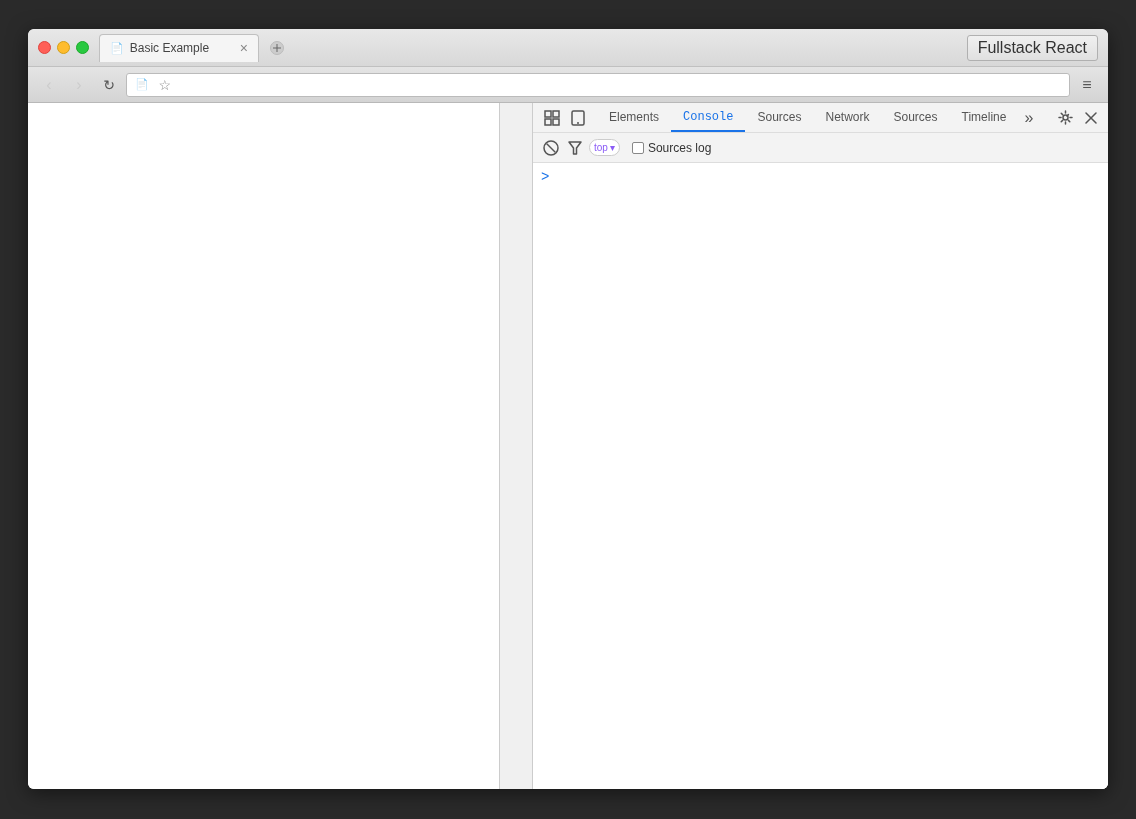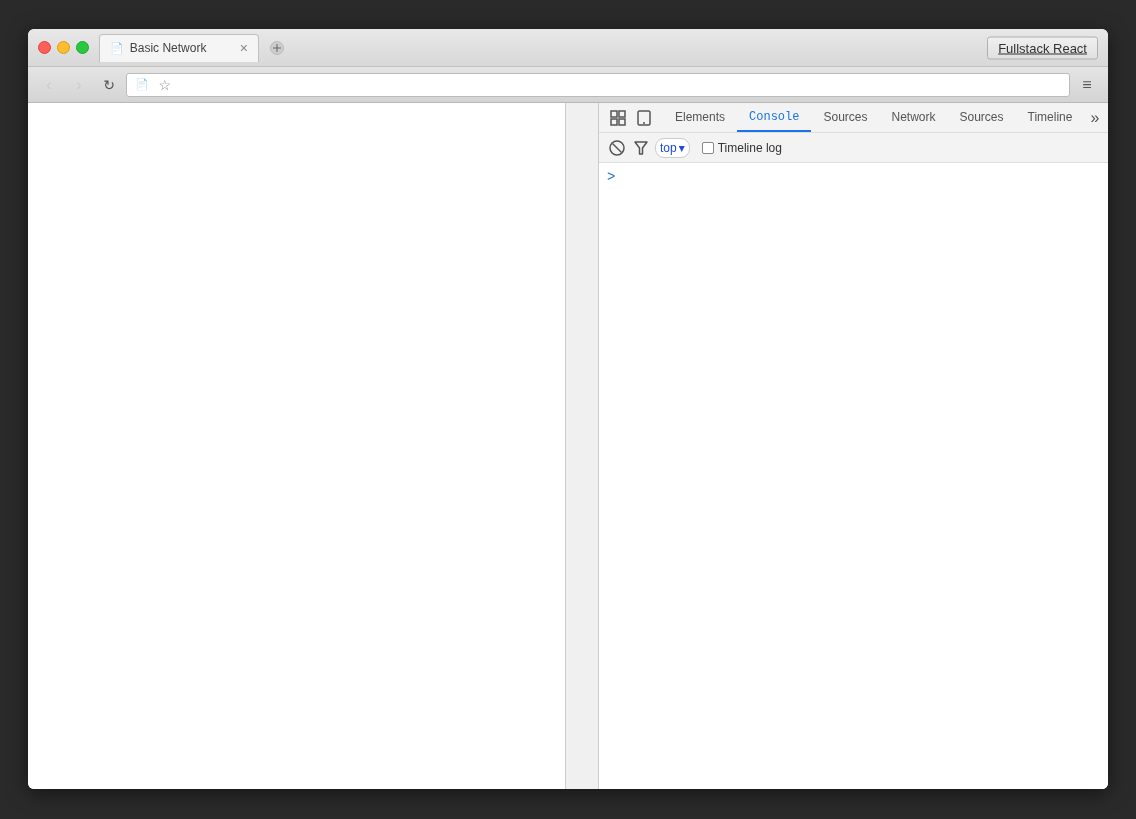--- a/index.html
+++ b/index.html
@@ -102,24 +102,23 @@
 
     .fullstack-btn {
       position: absolute;
       right: 10px;
       top: 50%;
       transform: translateY(-50%);
       background: linear-gradient(to bottom, #f0f0f0, #e0e0e0);
       border: 1px solid #b0b0b0;
       border-radius: 3px;
       padding: 3px 10px;
-      font-size: 13px;
+      font-size: 16px;
       color: #333;
       cursor: pointer;
-      text-decoration: underline;
     }
 
     
     .toolbar {
       height: 36px;
       background: linear-gradient(to bottom, #e4e4e4, #d4d4d4);
       border-bottom: 1px solid #b8b8b8;
       display: flex;
       align-items: center;
       padding: 0 8px;
@@ -206,21 +205,21 @@
 
     
     .page-content {
       flex: 1;
       background: white;
       border-right: 1px solid #ccc;
     }
 
     
     .devtools-panel {
-      width: 510px;
+      width: 576px;
       background: white;
       display: flex;
       flex-direction: column;
       border-left: 1px solid #ccc;
       flex-shrink: 0;
       margin-left: 32px;
     }
 
     
     .devtools-header {
@@ -323,22 +322,22 @@
       color: #555;
       cursor: pointer;
       font-size: 13px;
       border-radius: 2px;
     }
 
     .top-dropdown {
       display: flex;
       align-items: center;
       gap: 2px;
-      font-size: 12px;
-      color: #1d4ed8;
+      font-size: 10px;
+      color: #8b5cf6;
       cursor: pointer;
       padding: 2px 4px;
       border-radius: 9px;
       background: white;
       border: 1px solid #ccc;
     }
 
     .preserve-log {
       display: flex;
       align-items: center;
@@ -388,21 +387,21 @@
 
   <div class="title-bar">
     <div class="traffic-lights">
       <div class="traffic-light close"></div>
       <div class="traffic-light minimize"></div>
       <div class="traffic-light maximize"></div>
     </div>
     <div class="tab-bar">
       <div class="tab">
         <span class="tab-icon">📄</span>
-        <span>Basic Network</span>
+        <span>Basic Example</span>
         <span class="tab-close">×</span>
       </div>
       <div class="tab-new">
         <svg width="14" height="14" viewBox="0 0 14 14" fill="none">
           <circle cx="7" cy="7" r="6.5" fill="#ccc" stroke="#bbb"></circle>
           <rect x="6.5" y="3" width="1" height="8" fill="#666"></rect>
           <rect x="3" y="6.5" width="8" height="1" fill="#666"></rect>
         </svg>
       </div>
     </div>
@@ -501,21 +500,21 @@
           <svg width="14" height="14" viewBox="0 0 14 14" fill="none">
             <polygon points="1,1 13,1 8.5,7 8.5,13 5.5,13 5.5,7" stroke="#555" stroke-width="1.5" fill="none" stroke-linejoin="round"></polygon>
           </svg>
         </div>
         <div class="top-dropdown">
           <span>top</span>
           <span>▾</span>
         </div>
         <div class="preserve-log">
           <div class="preserve-checkbox"></div>
-          <span>Timeline log</span>
+          <span>Sources log</span>
         </div>
       </div>
 
       <div class="console-content">
         <div class="console-prompt">
           <span class="console-prompt-arrow">&gt;</span>
         </div>
       </div>
 
     </div>

